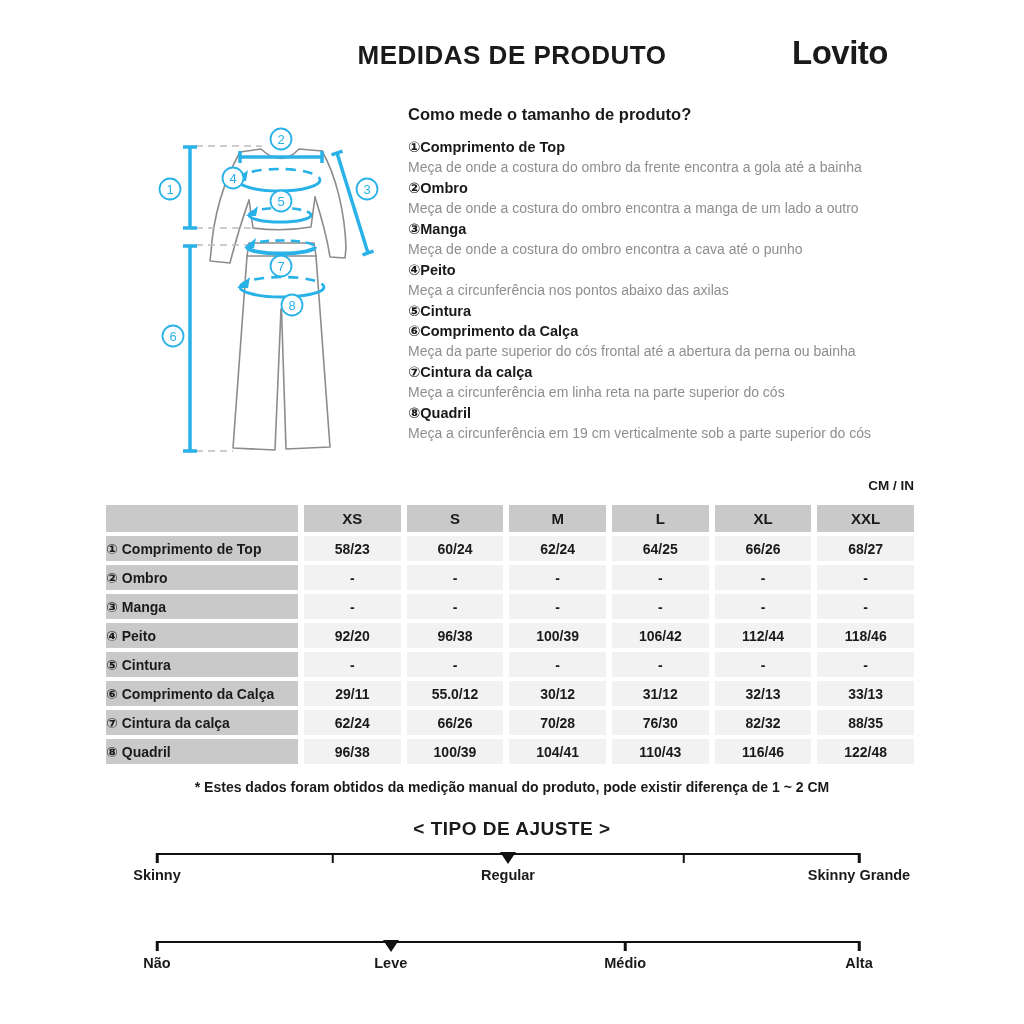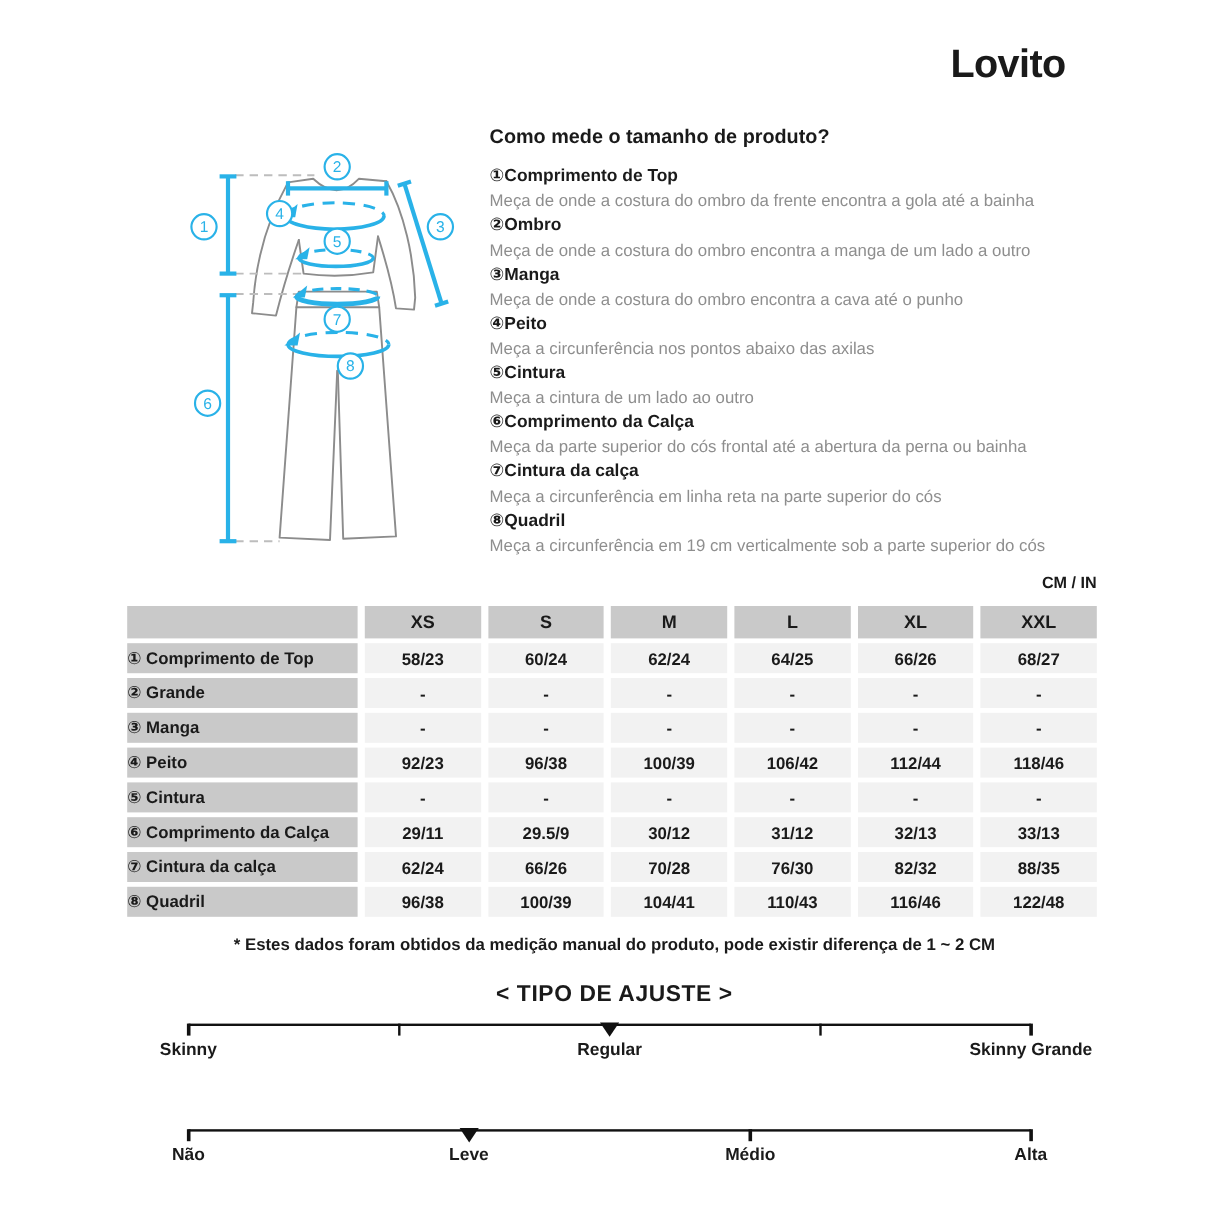--- a/index.html
+++ b/index.html
@@ -55,20 +55,21 @@
   .scale-marker{position:absolute;top:-1px;width:0;height:0;transform:translateX(-50%);
     border-left:8px solid transparent;border-right:8px solid transparent;border-top:12px solid #111;}
   .scale-label{position:absolute;top:14px;transform:translateX(-50%);white-space:nowrap;
     font-size:14.5px;font-weight:bold;}
 </style>
 </head>
 <body>
 
 <div id="canvas">
 
+  <div class="page-title">MEDIDAS DE PRODUTO</div>
   <div class="brand">Lovito</div>
 
   <svg class="diagram-svg" viewBox="140 95 280 395">
 
     <g fill="none" style="stroke:var(--outline)" stroke-width="1.6" stroke-linecap="round" stroke-linejoin="round">
       <path d="M240,152 L261,149 Q281,168 299,149 L322,151"></path>
       <path d="M240,152 C229,172 214,207 211,252 L210,261 L230,263 C235,243 242,220 249,200"></path>
       <path d="M249,200 L253,228 Q282,232 311,227 L315,197"></path>
       <path d="M322,151 C337,177 345,215 346,248 L345,258 L330,257 C327,237 321,216 315,197"></path>
       <path d="M249,243 L314,243 L316,256 L247,256 Z"></path>
@@ -175,21 +176,20 @@
     <div>
         <div class="instr-label">①Comprimento de Top</div>
         <div class="instr-desc">Meça de onde a costura do ombro da frente encontra a gola até a bainha</div>
         <div class="instr-label">②Ombro</div>
         <div class="instr-desc">Meça de onde a costura do ombro encontra a manga de um lado a outro</div>
         <div class="instr-label">③Manga</div>
         <div class="instr-desc">Meça de onde a costura do ombro encontra a cava até o punho</div>
         <div class="instr-label">④Peito</div>
         <div class="instr-desc">Meça a circunferência nos pontos abaixo das axilas</div>
         <div class="instr-label">⑤Cintura</div>
-        <div class="instr-desc">Meça a cintura de um lado ao outro</div>
         <div class="instr-label">⑥Comprimento da Calça</div>
         <div class="instr-desc">Meça da parte superior do cós frontal até a abertura da perna ou bainha</div>
         <div class="instr-label">⑦Cintura da calça</div>
         <div class="instr-desc">Meça a circunferência em linha reta na parte superior do cós</div>
         <div class="instr-label">⑧Quadril</div>
         <div class="instr-desc">Meça a circunferência em 19 cm verticalmente sob a parte superior do cós</div>
       </div>
   </div>
 
   <div class="units">CM / IN</div>
@@ -202,51 +202,51 @@
       <div class="hcell">L</div>
       <div class="hcell">XL</div>
       <div class="hcell">XXL</div>
       <div class="lcell">① Comprimento de Top</div>
       <div class="vcell">58/23</div>
       <div class="vcell">60/24</div>
       <div class="vcell">62/24</div>
       <div class="vcell">64/25</div>
       <div class="vcell">66/26</div>
       <div class="vcell">68/27</div>
-      <div class="lcell">② Grande</div>
+      <div class="lcell">② Ombro</div>
       <div class="vcell">-</div>
       <div class="vcell">-</div>
       <div class="vcell">-</div>
       <div class="vcell">-</div>
       <div class="vcell">-</div>
       <div class="vcell">-</div>
       <div class="lcell">③ Manga</div>
       <div class="vcell">-</div>
       <div class="vcell">-</div>
       <div class="vcell">-</div>
       <div class="vcell">-</div>
       <div class="vcell">-</div>
       <div class="vcell">-</div>
       <div class="lcell">④ Peito</div>
-      <div class="vcell">92/23</div>
+      <div class="vcell">92/20</div>
       <div class="vcell">96/38</div>
       <div class="vcell">100/39</div>
       <div class="vcell">106/42</div>
       <div class="vcell">112/44</div>
       <div class="vcell">118/46</div>
       <div class="lcell">⑤ Cintura</div>
       <div class="vcell">-</div>
       <div class="vcell">-</div>
       <div class="vcell">-</div>
       <div class="vcell">-</div>
       <div class="vcell">-</div>
       <div class="vcell">-</div>
       <div class="lcell">⑥ Comprimento da Calça</div>
       <div class="vcell">29/11</div>
-      <div class="vcell">29.5/9</div>
+      <div class="vcell">55.0/12</div>
       <div class="vcell">30/12</div>
       <div class="vcell">31/12</div>
       <div class="vcell">32/13</div>
       <div class="vcell">33/13</div>
       <div class="lcell">⑦ Cintura da calça</div>
       <div class="vcell">62/24</div>
       <div class="vcell">66/26</div>
       <div class="vcell">70/28</div>
       <div class="vcell">76/30</div>
       <div class="vcell">82/32</div>

